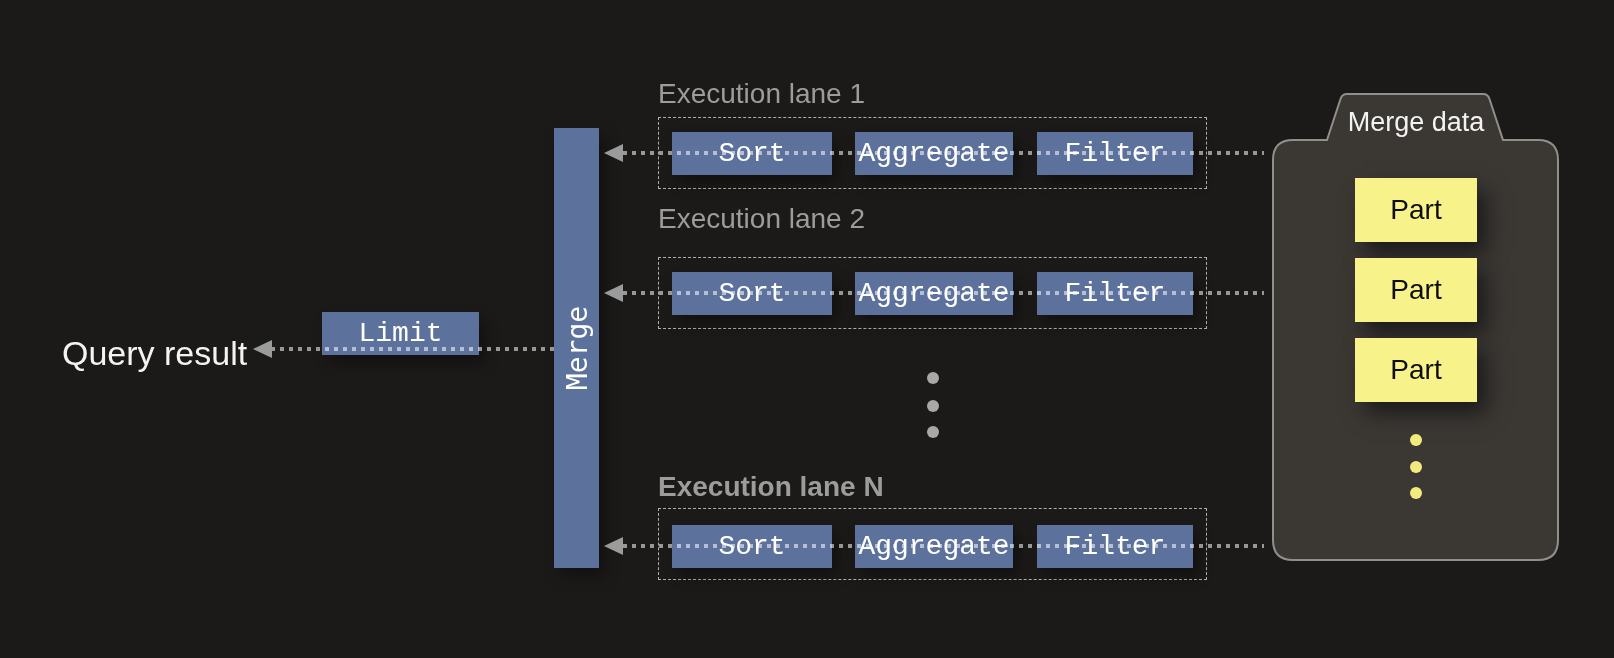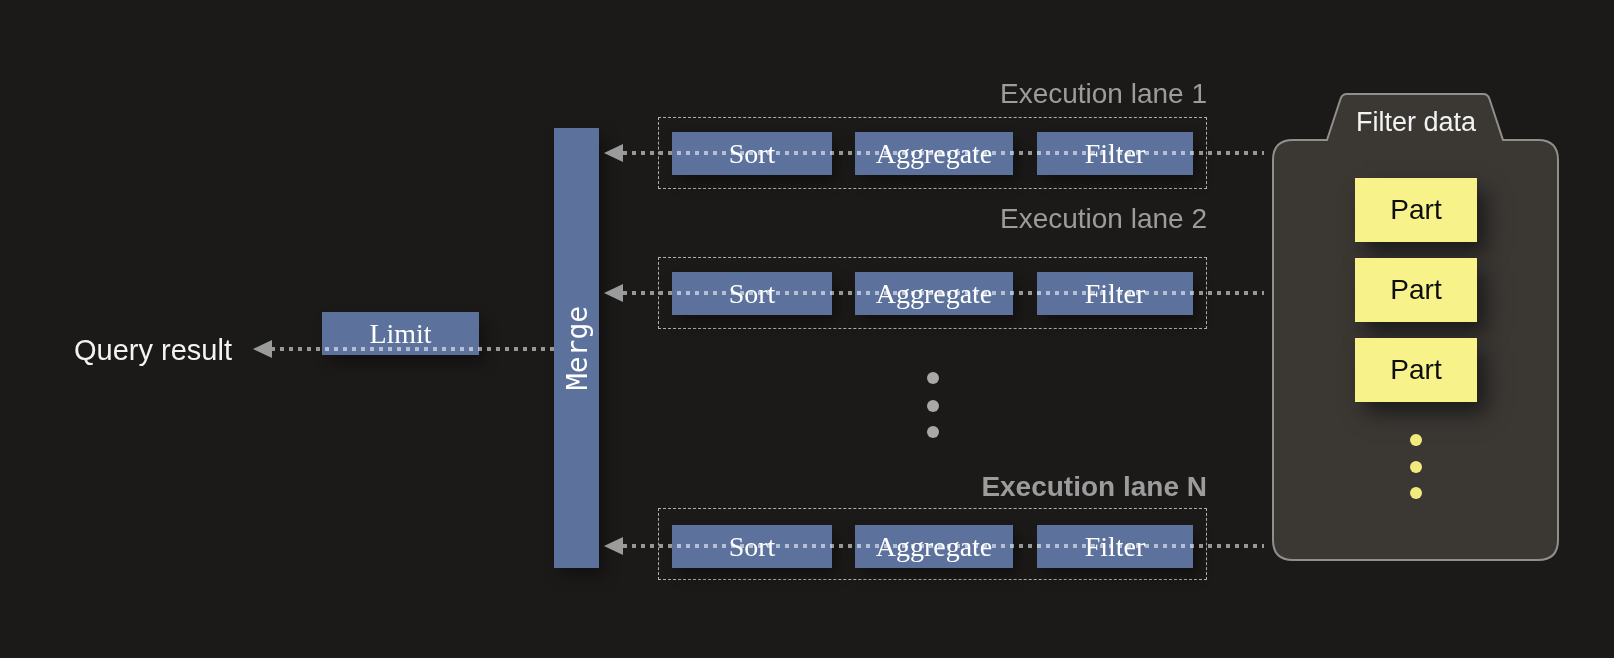--- a/index.html
+++ b/index.html
@@ -1,21 +1,21 @@
 <!DOCTYPE html>
 <html><head>
 <meta charset="utf-8">
 <style>
   html,body{margin:0;padding:0;background:#1b1a18;}
   .stage{
     position:relative;width:1614px;height:658px;overflow:hidden;
     background:#1b1a18;
     font-family:"Liberation Sans",sans-serif;
   }
-  .label-sans{color:#f3f3f3;font-size:29px;margin-left:12px;}
+  .label-sans{color:#f3f3f3;font-size:34px;}
   .abs{position:absolute;}
 
   
   .dotline{
     position:absolute;height:4px;z-index:2;
     background:repeating-linear-gradient(to right,
       rgba(255,255,255,0.55) 0px, rgba(255,255,255,0.55) 4px,
       transparent 4px, transparent 9px);
   }
   
@@ -26,36 +26,36 @@
     border-right:19px solid #9b9b9b;
   }
 
   .op-box{
     position:absolute;height:43px;background:#5c729d;
     box-shadow:6px 8px 14px rgba(0,0,0,0.35);
     display:flex;align-items:center;justify-content:center;
   }
   .op-box .op-label{
     position:relative;z-index:3;color:#ffffff;
-    font-family:Liberation Serif, serif;font-size:28px;line-height:1;
+    font-family:Liberation Mono, monospace;font-size:28px;line-height:1;
   }
 
   .merge-bar{
     position:absolute;left:554px;top:128px;width:45px;height:440px;
     background:#5c729d;box-shadow:6px 8px 14px rgba(0,0,0,0.35);z-index:1;
   }
   .merge-bar .merge-label{
     position:absolute;left:50%;top:50%;
     transform:translate(-50%,-50%) rotate(-90deg);
     color:#ffffff;font-family:"DejaVu Sans Mono",monospace;font-size:28px;
     white-space:nowrap;z-index:3;
   }
 
   .lane-title{
-    position:absolute;left:658px;width:549px;text-align:right;
+    position:absolute;left:658px;width:549px;text-align:left;
     color:#9c9c9c;font-size:28px;line-height:33px;
   }
   .lane-frame{
     position:absolute;left:658px;width:549px;height:72px;
     border:1px dashed #b0afac;box-sizing:border-box;z-index:0;
   }
 
   .dot{position:absolute;width:12px;height:12px;border-radius:50%;}
   .dot-gray{background:#a9a8a6;}
   .dot-yellow{background:#f1eb7e;z-index:4;}
@@ -137,21 +137,21 @@
     <path d="M 62 54
              L 75.5 13 Q 77 8 82 8
              L 218 8 Q 223 8 224.5 13
              L 238 54
              L 273 54 Q 293 54 293 74
              L 293 454 Q 293 474 273 474
              L 28 474 Q 8 474 8 454
              L 8 74 Q 8 54 28 54
              Z" fill="#3b3834" stroke="#918f8b" stroke-width="2"></path>
   </svg>
-  <div class="table-title">Filter data</div>
+  <div class="table-title">Merge data</div>
 
   <div class="part-box" style="top:178px;">
     <span class="part-label">Part</span>
   </div>
   <div class="part-box" style="top:258px;">
     <span class="part-label">Part</span>
   </div>
   <div class="part-box" style="top:338px;">
     <span class="part-label">Part</span>
   </div>

